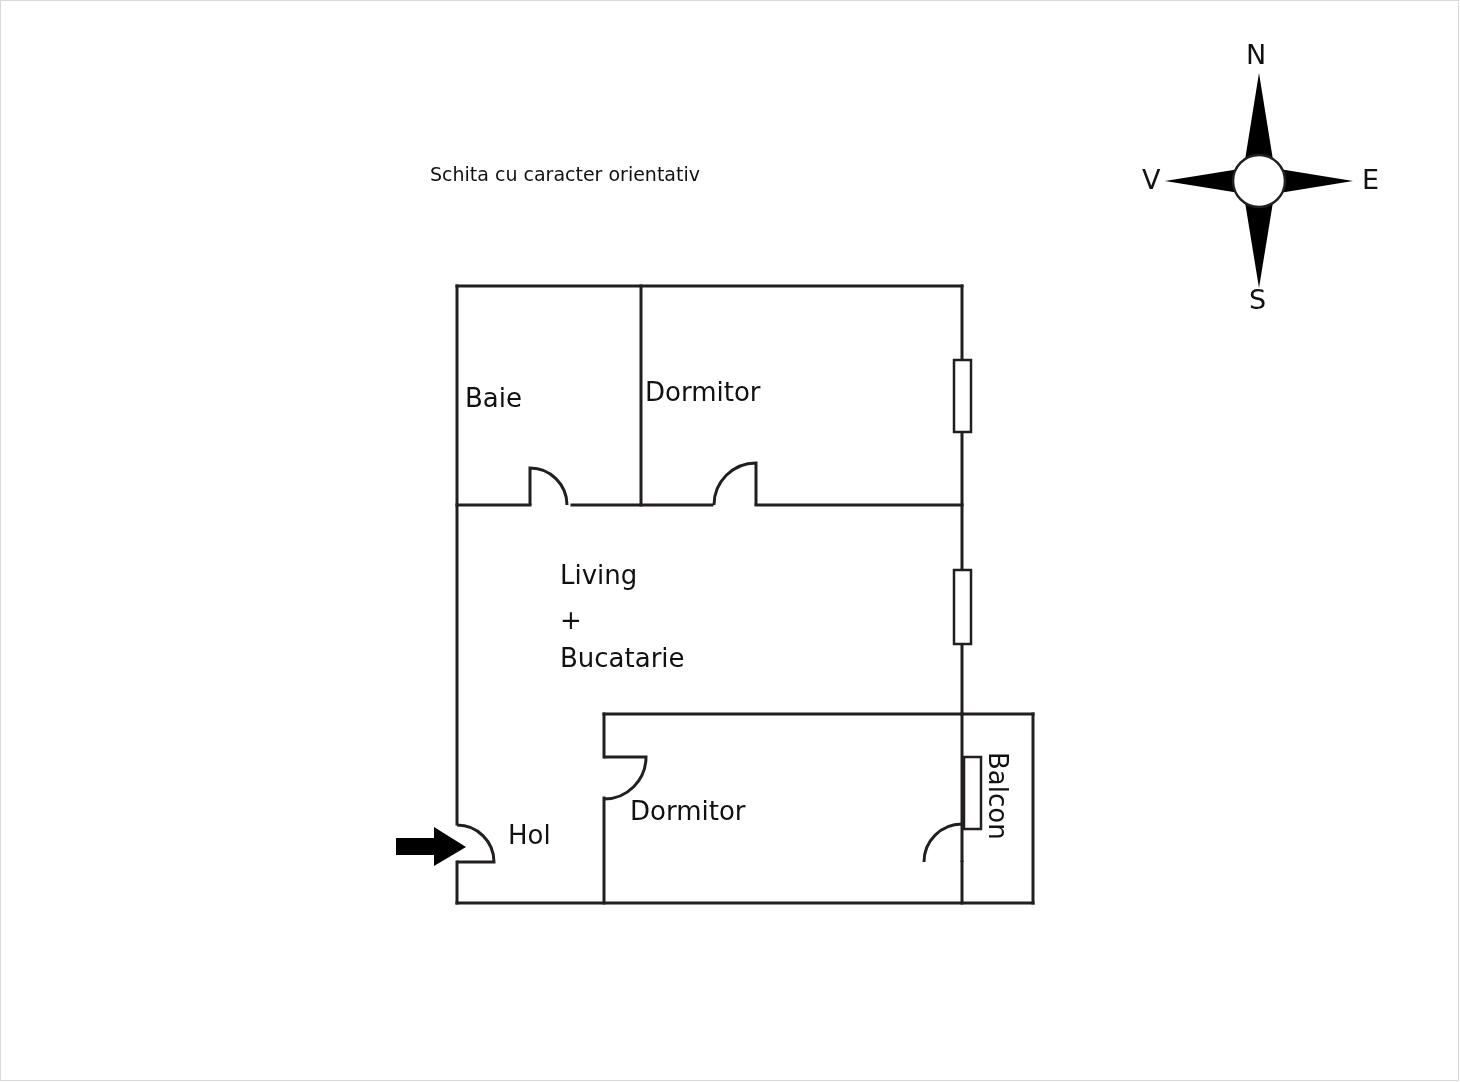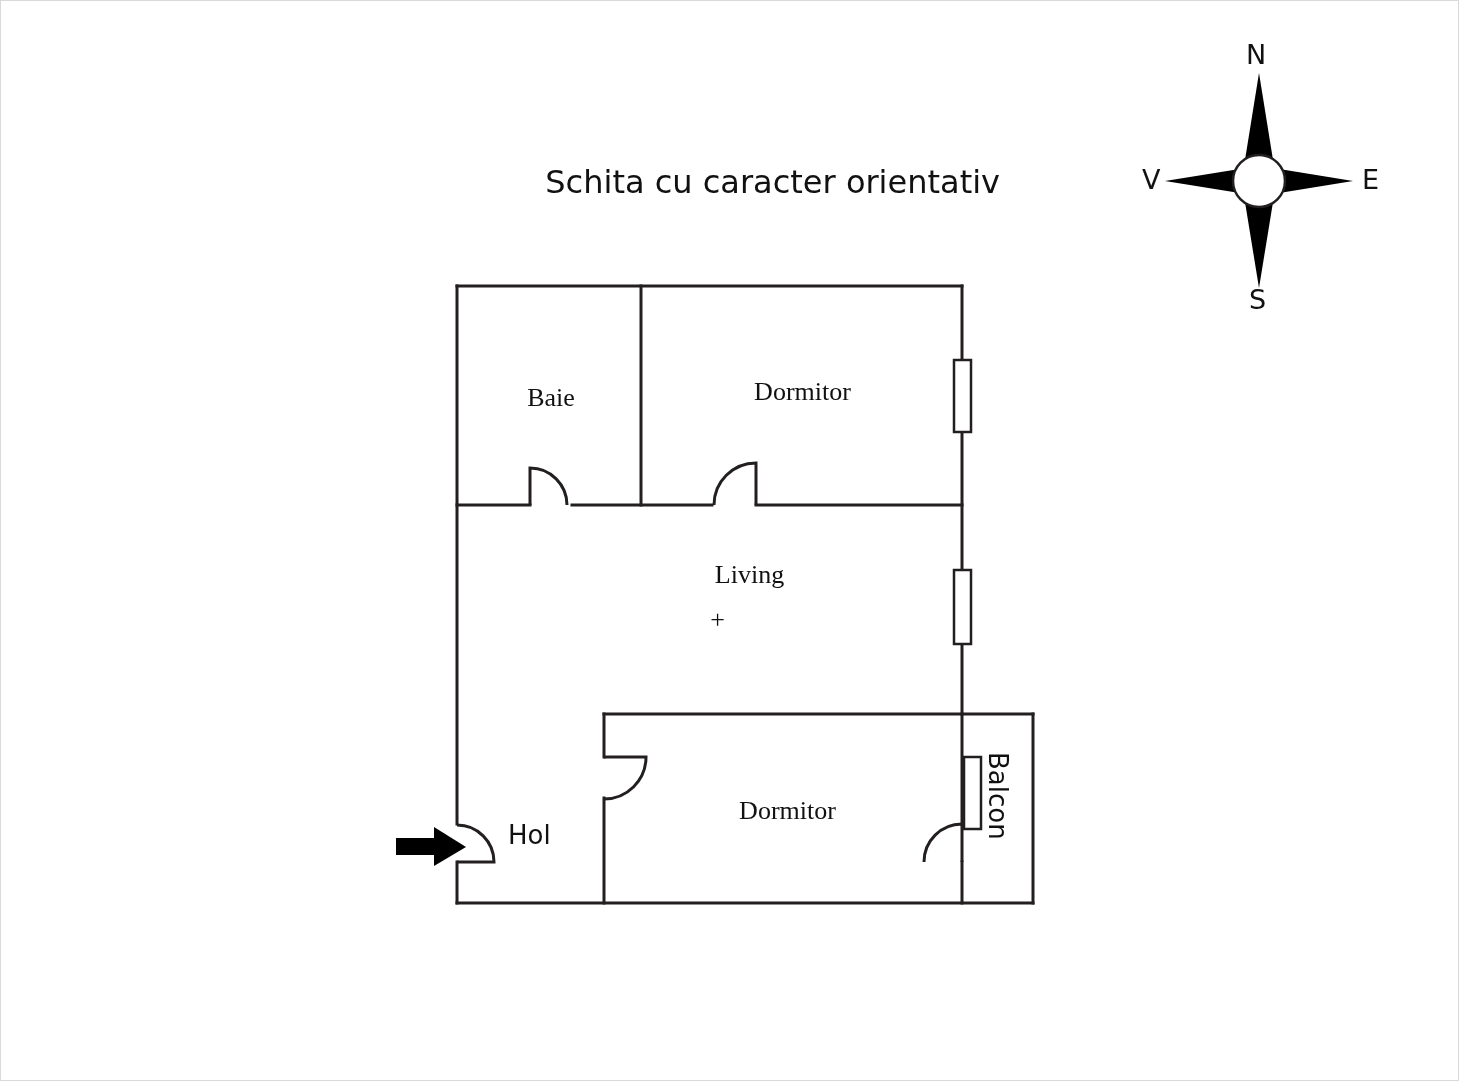--- a/index.html
+++ b/index.html
@@ -25,39 +25,37 @@
     height: 1081px;
     border: 1px solid #d9d9d9;
     box-sizing: border-box;
     pointer-events: none;
   }
   .title {
     position: absolute;
     left: 430px;
     top: 163px;
     width: 570px;
-    text-align: right;
-    font-size: 32px;
+    text-align: left;
+    font-size: 19px;
     color: #111111;
     white-space: nowrap;
   }
   svg.plan {
     position: absolute;
     left: 0;
     top: 0;
   }
   .room-label {
     position: absolute;
     font-size: 26px;
     color: #111111;
     white-space: nowrap;
   }
   .room-label.centered {
-    text-align: center;
-    font-family: Liberation Serif, serif;
   }
   .vertical-label {
     position: absolute;
     font-size: 26px;
     color: #111111;
     white-space: nowrap;
     transform: rotate(90deg);
     transform-origin: left top;
   }
   .compass-letter {
@@ -137,22 +135,23 @@
       <polygon points="1353,181 1267,195 1227,181 1267,167" fill="#000000"></polygon>
       <circle cx="1259" cy="181" r="26" fill="#ffffff" stroke="#231f20" stroke-width="2.5"></circle>
     </g>
 
   </svg>
 
   <div class="room-label centered" style="left:465px; top:383px; width:172px;">Baie</div>
 
   <div class="room-label centered" style="left:645px; top:377px; width:315px;">Dormitor</div>
 
-  <div class="room-label centered" style="left:592px; top:560px; width:315px;">Living</div>
+  <div class="room-label centered" style="left:560px; top:560px; width:315px;">Living</div>
   <div class="room-label centered" style="left:560px; top:605px; width:315px;">+</div>
+  <div class="room-label centered" style="left:560px; top:643px; width:315px;">Bucatarie</div>
 
   <div class="room-label centered" style="left:630px; top:796px; width:315px;">Dormitor</div>
 
   <div class="room-label" style="left:508px; top:820px;">Hol</div>
 
   <div class="vertical-label" style="left:1013px; top:752px;">Balcon</div>
 
   <div class="compass-letter" style="left:1246px; top:39px;">N</div>
   <div class="compass-letter" style="left:1362px; top:164px;">E</div>
   <div class="compass-letter" style="left:1249px; top:284px;">S</div>

